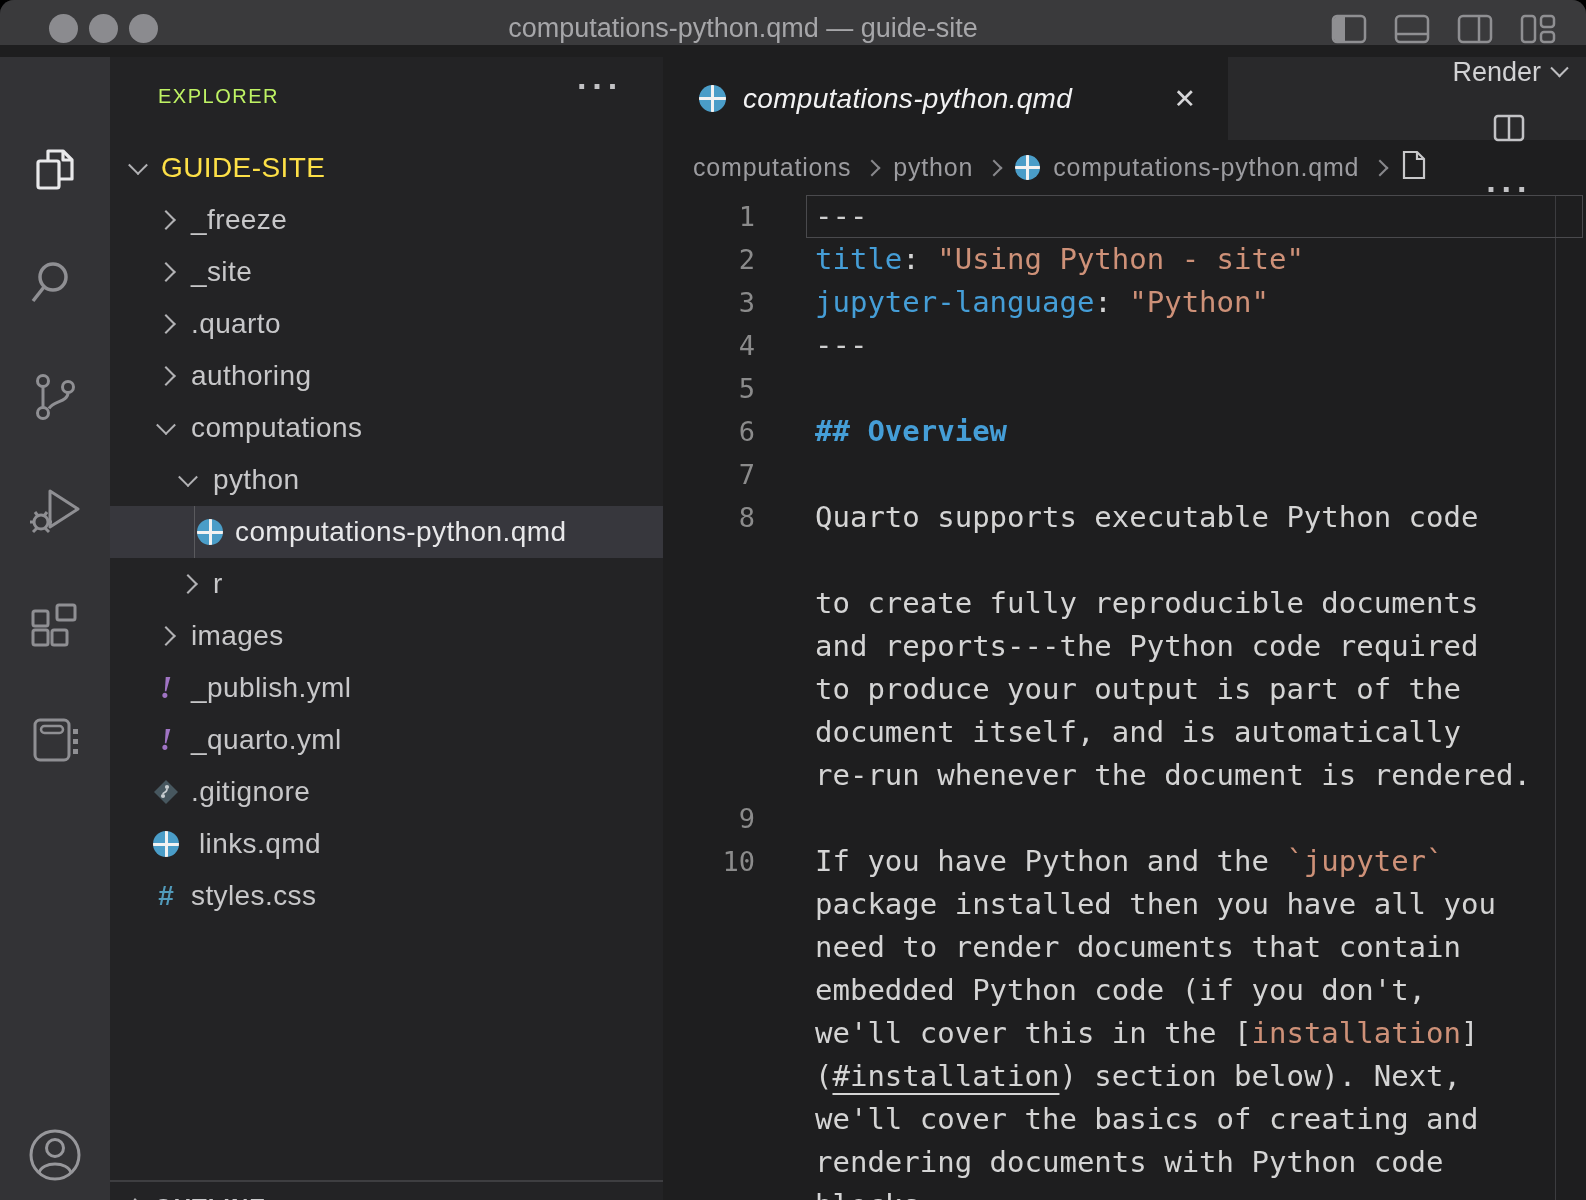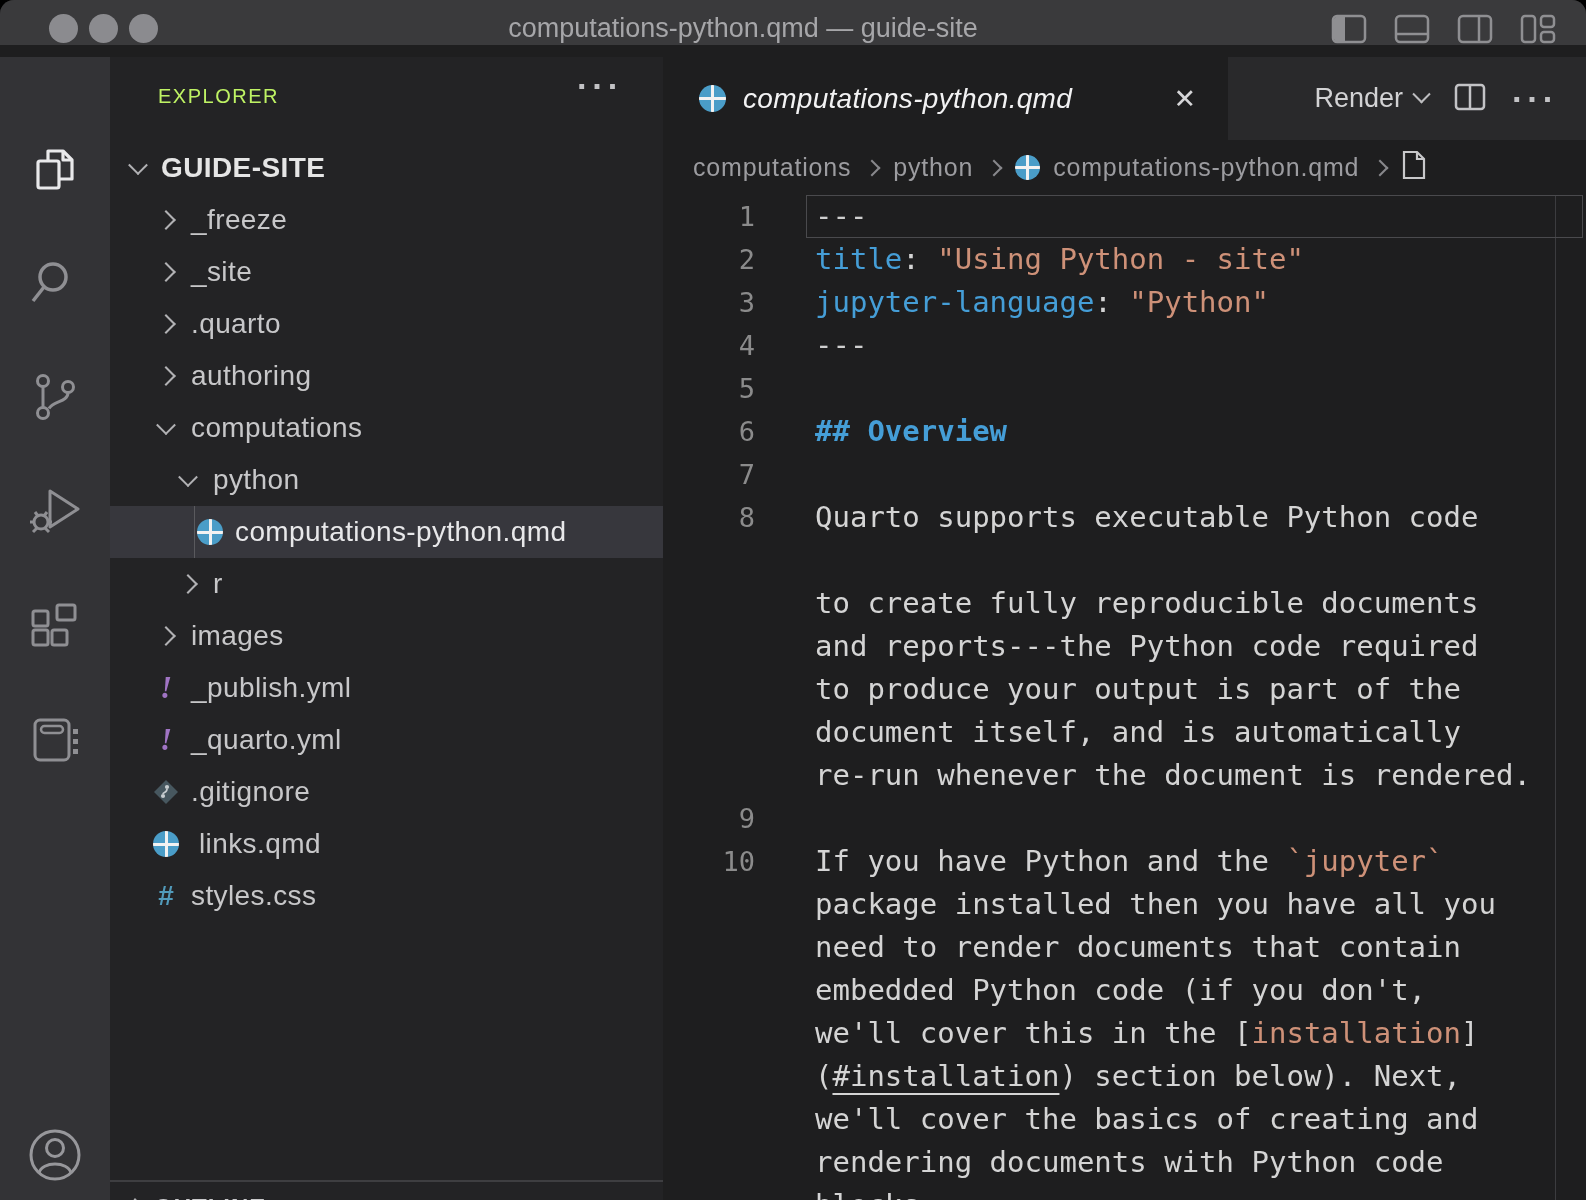--- a/index.html
+++ b/index.html
@@ -22,42 +22,42 @@
 
   
   .sidebar{position:absolute;left:110px;top:57px;width:553px;bottom:0;background:#232325;}
   .sb-header{position:absolute;left:48px;top:28px;font-size:20px;letter-spacing:1.5px;color:#bef264;}
   .sb-more{position:absolute;right:40px;top:12px;font-size:34px;font-weight:900;letter-spacing:4px;color:#c2c2c5;line-height:34px;}
   .tree{position:absolute;left:0;right:0;top:85px;}
   .trow{height:52px;display:flex;align-items:center;font-size:28px;color:#c7c7c9;position:relative;white-space:nowrap;}
   .trow.sel{background:#37373d;color:#e8e8ea;}
   .trow .cell{width:28px;display:flex;justify-content:center;align-items:center;flex:none;}
   .trow .lbl{margin-left:11px;letter-spacing:.4px;}
-  .trow.root .lbl{font-weight:700;color:#e5e5e5;margin-left:9px;}
+  .trow.root .lbl{font-weight:400;color:#fde047;margin-left:9px;}
   .tchev{width:12px;height:12px;border-right:2.5px solid #b1b1b4;border-bottom:2.5px solid #b1b1b4;display:inline-block;}
   .tchev.r{transform:rotate(-45deg);}
   .tchev.d{transform:rotate(45deg) translate(-2px,-2px);}
   .guide{position:absolute;left:84px;top:0;bottom:0;width:1px;background:#5a5a5e;}
   .qicon{width:26px;height:26px;border-radius:50%;flex:none;
      background:linear-gradient(#f2f2f2,#f2f2f2) center/100% 3px no-repeat,
                 linear-gradient(#f2f2f2,#f2f2f2) center/3px 100% no-repeat,#4a9dc8;}
   .yml{color:#a074c4;font-weight:700;font-style:italic;font-size:31px;font-family:"Liberation Serif",serif;}
   .cssic{color:#519aba;font-weight:700;font-size:28px;}
   .outline-sec{position:absolute;left:0;right:0;top:1123px;border-top:2px solid #3e3e41;}
   .outline-row{height:52px;display:flex;align-items:center;padding-left:18px;}
   .outline-row .lbl{margin-left:12px;font-size:24px;font-weight:700;letter-spacing:1px;color:#c9c9cb;}
 
   
   .editor{position:absolute;left:663px;top:57px;right:0;bottom:0;background:#1e1e1f;}
   .tabstrip{position:absolute;top:0;left:0;right:0;height:83px;background:#29292b;display:flex;}
   .tab{width:529px;flex:none;background:#1e1e1f;display:flex;align-items:center;padding-left:36px;}
   .tab .qicon{width:27px;height:27px;}
   .tab .tlabel{margin-left:17px;font-style:italic;font-size:28px;color:#f2f2f3;flex:1;letter-spacing:.3px;}
   .tab .tclose{margin-right:32px;font-size:27px;color:#d6d6d8;}
-  .editor-actions{position:absolute;right:0;top:0;height:83px;display:flex;align-items:center;gap:26px;padding-right:28px;}
+  .editor-actions{position:absolute;right:0;top:0;height:83px;display:flex;align-items:center;gap:26px;padding-right:20px;flex-direction:column;}
   .render{display:flex;align-items:center;gap:12px;font-size:27px;color:#d2d2d4;}
   .chev-dn{width:11px;height:11px;border-right:2.5px solid #bdbdc0;border-bottom:2.5px solid #bdbdc0;transform:rotate(45deg) translate(-3px,-3px);display:inline-block;}
   .dots{font-size:34px;font-weight:900;letter-spacing:4px;color:#c2c2c5;line-height:34px;}
 
   .crumbs{position:absolute;top:83px;left:0;right:0;height:55px;display:flex;align-items:center;
       padding-left:30px;gap:15px;font-size:25px;color:#9c9ca0;letter-spacing:.8px;white-space:nowrap;overflow:hidden;}
   .crumb{display:flex;align-items:center;gap:13px;}
   .bsep{width:10px;height:10px;border-right:2.2px solid #88888c;border-bottom:2.2px solid #88888c;transform:rotate(-45deg);flex:none;}
   .crumbs .qicon{width:25px;height:25px;}
 

